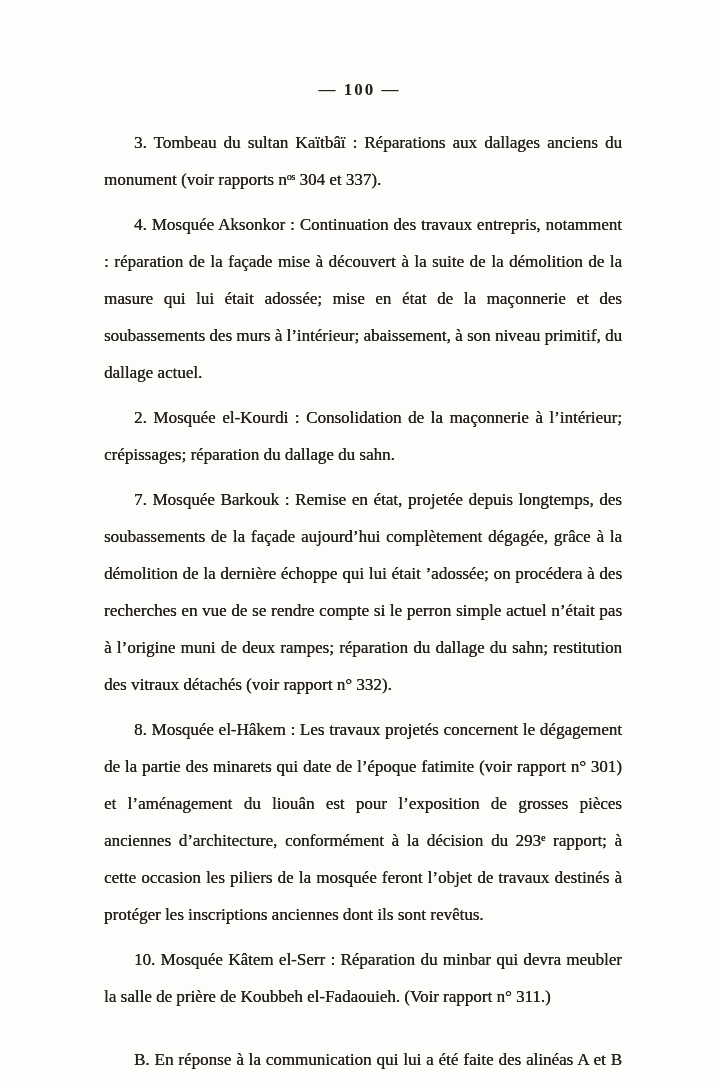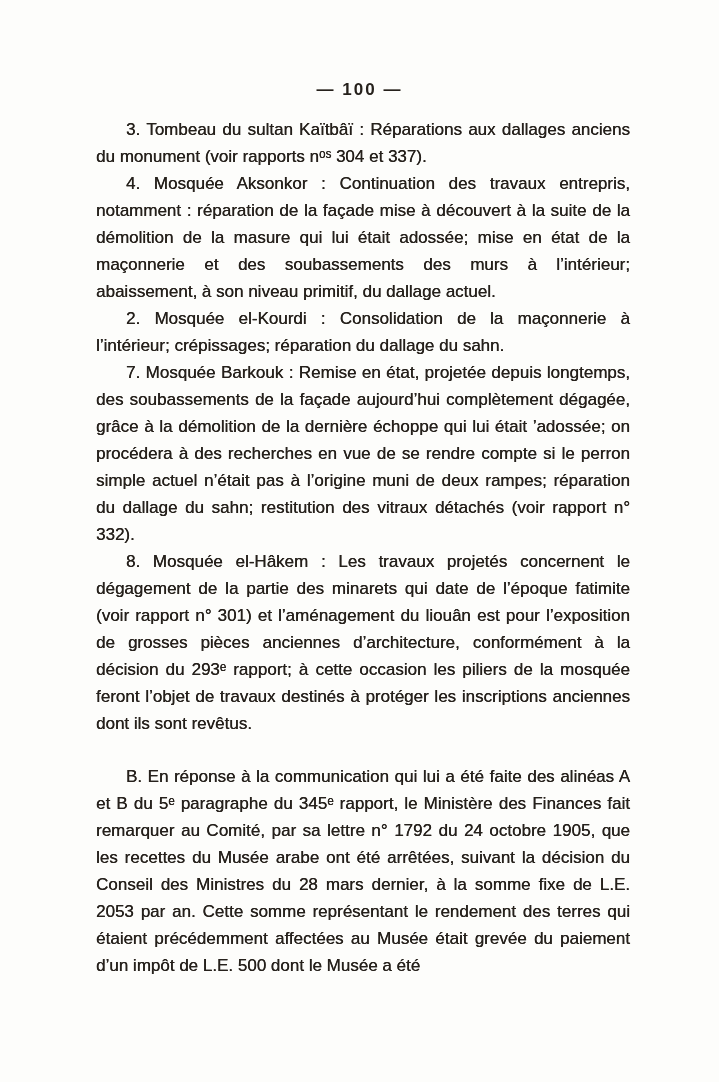--- a/index.html
+++ b/index.html
@@ -6,47 +6,47 @@
     margin: 0;
     padding: 0;
     background: #ffffff;
   }
   .page {
     position: relative;
     width: 719px;
     height: 1082px;
     background: var(--paper, #fdfdfb);
     color: var(--ink, #26211c);
-    font-family: Liberation Sans, sans-serif;
+    font-family: Liberation Serif, serif;
     overflow: hidden;
     box-sizing: border-box;
   }
   .folio {
     position: absolute;
     top: 80px;
     left: 0;
     right: 0;
     text-align: center;
     font-size: 17px;
     font-weight: bold;
     letter-spacing: 2px;
   }
   .text-block {
     position: absolute;
     top: 116px;
     left: 96px;
     width: 534px;
   }
   p.para {
-    margin: 0;
+    margin: 8px;
     padding: 0;
     text-indent: 30px;
     text-align: justify;
     font-size: 17px;
-    line-height: 27px;
+    line-height: 37px;
     font-weight: normal;
     
     text-shadow: 0.25px 0 0 currentColor;
   }
   p.section-break {
     margin-top: 26px;
   }
 </style>
 </head>
 <body>
@@ -54,16 +54,17 @@
 <div class="page">
 
   <div class="folio">— 100 —</div>
 
   <div class="text-block">
     <p class="para">3. Tombeau du sultan Kaïtbâï : Réparations aux dallages anciens du monument (voir rapports nᵒˢ 304 et 337).</p>
     <p class="para">4. Mosquée Aksonkor : Continuation des travaux entrepris, notamment : réparation de la façade mise à découvert à la suite de la démolition de la masure qui lui était adossée; mise en état de la maçonnerie et des soubassements des murs à l’intérieur; abaissement, à son niveau primitif, du dallage actuel.</p>
     <p class="para">2. Mosquée el-Kourdi : Consolidation de la maçonnerie à l’intérieur; crépissages; réparation du dallage du sahn.</p>
     <p class="para">7. Mosquée Barkouk : Remise en état, projetée depuis longtemps, des soubassements de la façade aujourd’hui complètement dégagée, grâce à la démolition de la dernière échoppe qui lui était ’adossée; on procédera à des recherches en vue de se rendre compte si le perron simple actuel n’était pas à l’origine muni de deux rampes; réparation du dallage du sahn; restitution des vitraux détachés (voir rapport n° 332).</p>
     <p class="para">8. Mosquée el-Hâkem : Les travaux projetés concernent le dégagement de la partie des minarets qui date de l’époque fatimite (voir rapport n° 301) et l’aménagement du liouân est pour l’exposition de grosses pièces anciennes d’architecture, conformément à la décision du 293ᵉ rapport; à cette occasion les piliers de la mosquée feront l’objet de travaux destinés à protéger les inscriptions anciennes dont ils sont revêtus.</p>
+    <p class="para">10. Mosquée Kâtem el-Serr : Réparation du minbar qui devra meubler la salle de prière de Koubbeh el-Fadaouieh. (Voir rapport n° 311.)</p>
     <p class="para section-break">B. En réponse à la communication qui lui a été faite des alinéas A et B du 5ᵉ paragraphe du 345ᵉ rapport, le Ministère des Finances fait remarquer au Comité, par sa lettre n° 1792 du 24 octobre 1905, que les recettes du Musée arabe ont été arrêtées, suivant la décision du Conseil des Ministres du 28 mars dernier, à la somme fixe de L.E. 2053 par an. Cette somme représentant le rendement des terres qui étaient précédemment affectées au Musée était grevée du paiement d’un impôt de L.E. 500 dont le Musée a été</p>
   </div>
 
 </div>
 
 </body></html>

